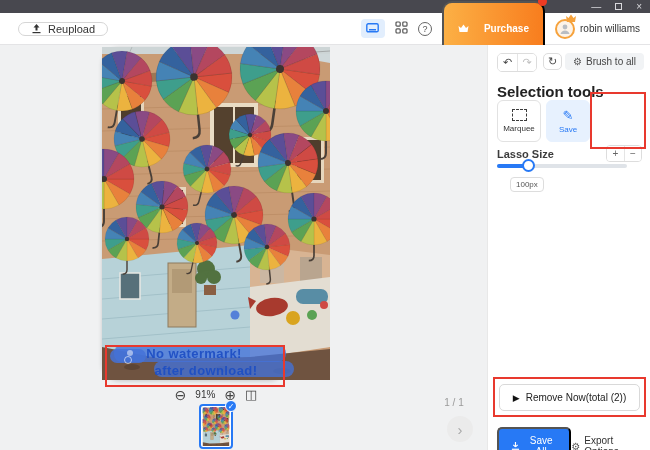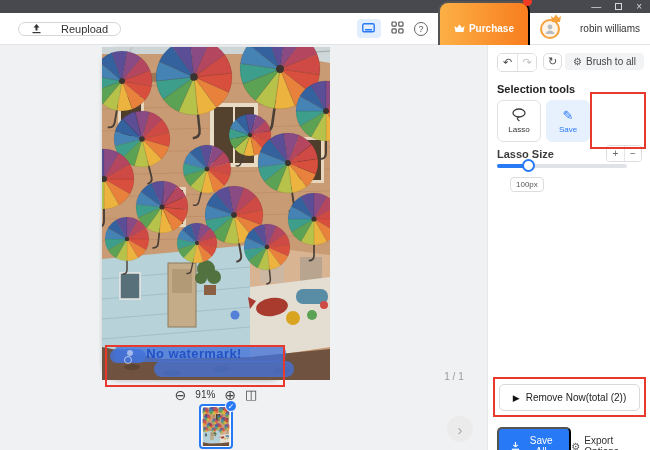--- a/index.html
+++ b/index.html
@@ -7,27 +7,27 @@
   body { font-family:"Liberation Sans", sans-serif; background:#fff; overflow:hidden; }
 
   
   .titlebar { height:13px; background:#48484f; position:relative; }
   .win-controls { position:absolute; right:4px; top:0; height:13px; display:flex; align-items:center; gap:14px; padding-right:4px; }
   .win-btn { color:#d8d8dc; font-size:10px; line-height:13px; cursor:pointer; }
   .win-max { width:7px; height:7px; border:1px solid #d8d8dc; display:inline-block; }
 
   
   .toolbar { height:32px; background:#fff; border-bottom:1px solid #e4e4e6; display:flex; align-items:center; justify-content:space-between; padding:0 10px 0 18px; }
-  .reupload-btn { display:flex; align-items:center; gap:19px; border:1px solid #d6d6d6; border-radius:8px; padding:0 12px; background:#fff; font-size:11px; color:#333; cursor:pointer; }
+  .reupload-btn { display:flex; align-items:center; gap:6px; border:1px solid #d6d6d6; border-radius:8px; padding:0 12px; background:#fff; font-size:11px; color:#333; cursor:pointer; }
   .tb-right { display:flex; align-items:center; gap:10px; }
   .screen-btn { width:24px; height:19px; background:#e2eefd; border-radius:4px; display:flex; align-items:center; justify-content:center; cursor:pointer; }
   .help-ico { width:14px; height:14px; border:1.2px solid #666; border-radius:50%; font-size:9px; color:#555; display:flex; align-items:center; justify-content:center; cursor:pointer; }
-  .purchase-btn { position:relative; display:flex; align-items:center; gap:4px; background:linear-gradient(90deg,#fcb045,#f87d1e); color:#fff; font-size:10px; font-weight:bold; border-radius:10px; padding:20px 14px; cursor:pointer; }
+  .purchase-btn { position:relative; display:flex; align-items:center; gap:15px; background:linear-gradient(90deg,#fcb045,#f87d1e); color:#fff; font-size:10px; font-weight:bold; border-radius:10px; padding:20px 14px; cursor:pointer; }
   .flame { position:absolute; top:-6px; right:-4px; width:9px; height:9px; background:#ef3b23; border-radius:50% 50% 50% 0; transform:rotate(135deg); }
-  .avatar-wrap { position:relative; display:flex; align-items:center; gap:20px; cursor:pointer; }
+  .avatar-wrap { position:relative; display:flex; align-items:center; gap:5px; cursor:pointer; }
   .avatar { width:20px; height:20px; border-radius:50%; background:#fdf3e7; border:2px solid #f6a23c; display:flex; align-items:center; justify-content:center; }
   .crown { position:absolute; top:-5px; left:10px; }
   .username { font-size:10px; color:#333; }
 
   
   .main { display:flex; height:405px; }
   .canvas { position:relative; width:487px; background:#f0f1f2; }
   .panel { position:relative; width:163px; background:#fff; border-left:1px solid #e8e8e8; }
 
   
@@ -39,36 +39,36 @@
   .wm-line2 { top:316px; padding-left:24px; }
 
   .hl-box { position:absolute; border:2px solid #e8392e; pointer-events:none; z-index:5; }
   .hl-watermark { left:105px; top:300px; width:180px; height:42px; }
 
   
   .zoombar { position:absolute; left:102px; top:342px; width:228px; display:flex; align-items:center; justify-content:center; gap:9px; color:#444; }
   .zoom-ico { font-size:14px; line-height:14px; cursor:pointer; }
   .zoom-level { font-size:10px; color:#333; }
   .split-ico { font-size:13px; cursor:pointer; }
-  .page-ind { position:absolute; left:428px; top:326px; width:52px; font-size:10px; color:#9a9a9a; text-align:center; }
+  .page-ind { position:absolute; left:428px; top:352px; width:52px; font-size:10px; color:#9a9a9a; text-align:center; }
   .thumb { position:absolute; left:199px; top:359px; width:34px; height:45px; border:2px solid #2779f5; border-radius:4px; background:#fff; padding:1px; cursor:pointer; }
   .thumb svg { display:block; width:28px; height:39px; }
   .thumb-check { position:absolute; right:-6px; top:-6px; width:12px; height:12px; background:#2779f5; border:1.5px solid #fff; border-radius:50%; color:#fff; font-size:8px; line-height:11px; text-align:center; }
   .next-btn { position:absolute; left:447px; top:371px; width:26px; height:26px; border-radius:50%; background:#ebebeb; color:#a8a8a8; font-size:15px; display:flex; align-items:center; justify-content:center; cursor:pointer; }
 
   
   .hist-row { position:absolute; left:9px; top:8px; display:flex; gap:6px; }
   .btn-group { display:flex; border:1px solid #ddd; border-radius:5px; overflow:hidden; }
   .hist-btn { width:19px; height:17px; display:flex; align-items:center; justify-content:center; font-size:11px; color:#444; background:#fff; cursor:pointer; }
   .hist-btn + .hist-btn { border-left:1px solid #e5e5e5; }
   .hist-btn.disabled { color:#c0c0c0; }
   .refresh-btn { width:19px; height:17px; border:1px solid #ddd; border-radius:5px; display:flex; align-items:center; justify-content:center; font-size:11px; color:#444; background:#fff; cursor:pointer; }
   .apply-chip { position:absolute; right:6px; top:8px; background:#f1f3f5; border-radius:4px; padding:3px 8px; font-size:10px; color:#444; display:flex; align-items:center; gap:4px; cursor:pointer; }
 
-  .sect-title { position:absolute; left:9px; top:38px; font-size:11px; font-weight:bold; color:#222; }
+  .sect-title { position:absolute; left:9px; top:38px; font-size:15px; font-weight:bold; color:#222; }
   .tools-row { position:absolute; left:9px; top:55px; display:flex; gap:5px; }
   .tool-btn { width:44px; height:42px; border:1px solid #e2e2e2; border-radius:6px; background:#fff; display:flex; flex-direction:column; align-items:center; justify-content:center; gap:3px; cursor:pointer; }
   .tool-btn .t-label { font-size:8px; color:#333; }
   .tool-btn.selected { background:#e7f1fe; border-color:#e7f1fe; }
   .tool-btn.selected .t-label { color:#2779f5; }
   .marquee-ico { width:15px; height:12px; border:1.4px dashed #3c3c3c; }
   .pen-ico { font-size:13px; color:#2779f5; line-height:13px; }
 
   .brush-label { position:absolute; left:9px; top:103px; font-size:11px; font-weight:bold; color:#3c3c3c; }
   .stepper { position:absolute; right:8px; top:100px; display:flex; border:1px solid #ddd; border-radius:4px; overflow:hidden; }
@@ -267,20 +267,21 @@
           <circle cx="133" cy="268" r="4.5" fill="#4472d8" opacity="0.85"></circle>
           <rect x="12" y="298" width="172" height="17" rx="8" fill="#4472d8" opacity="0.78"></rect>
           <rect x="52" y="314" width="140" height="16" rx="8" fill="#4472d8" opacity="0.78"></rect>
           <rect x="8" y="302" width="36" height="14" rx="7" fill="#4472d8" opacity="0.85"></rect>
           <circle cx="28" cy="306" r="3" fill="#ffffff" opacity="0.5"></circle>
           <circle cx="26" cy="313" r="3.5" fill="none" stroke="#ffffff" stroke-width="1" opacity="0.6"></circle>
         </g>
       </svg>
       <div class="wm-overlay">
         <div class="wm-text wm-line1">No watermark!</div>
+        <div class="wm-text wm-line2">after download!</div>
       </div>
     </div>
 
     <div class="hl-box hl-watermark"></div>
 
     <div class="zoombar">
       <span class="zoom-ico">⊖</span>
       <span class="zoom-level">91%</span>
       <span class="zoom-ico">⊕</span>
       <span class="split-ico">◫</span>
@@ -309,25 +310,22 @@
     </div>
     <div class="apply-chip">
       <span class="gear-glyph">⚙</span>
       <span>Brush to all</span>
     </div>
 
     <div class="sect-title">Selection tools</div>
 
     <div class="tools-row">
       <button class="tool-btn">
-        <svg width="16" height="14" viewBox="0 0 16 14">
-          <ellipse cx="8" cy="5" rx="6" ry="4" fill="none" stroke="#3c3c3c" stroke-width="1.3"></ellipse>
-          <path d="M8 9 q-3.5 1.5 0.5 4" fill="none" stroke="#3c3c3c" stroke-width="1.3"></path>
-        </svg>
-        <span class="t-label">Lasso</span>
+        <span class="marquee-ico"></span>
+        <span class="t-label">Marquee</span>
       </button>
       <button class="tool-btn selected">
         <span class="pen-ico">✎</span>
         <span class="t-label">Save</span>
       </button>
     </div>
 
     <div class="hl-box hl-brush"></div>
 
     <div class="brush-label">Lasso Size</div>

